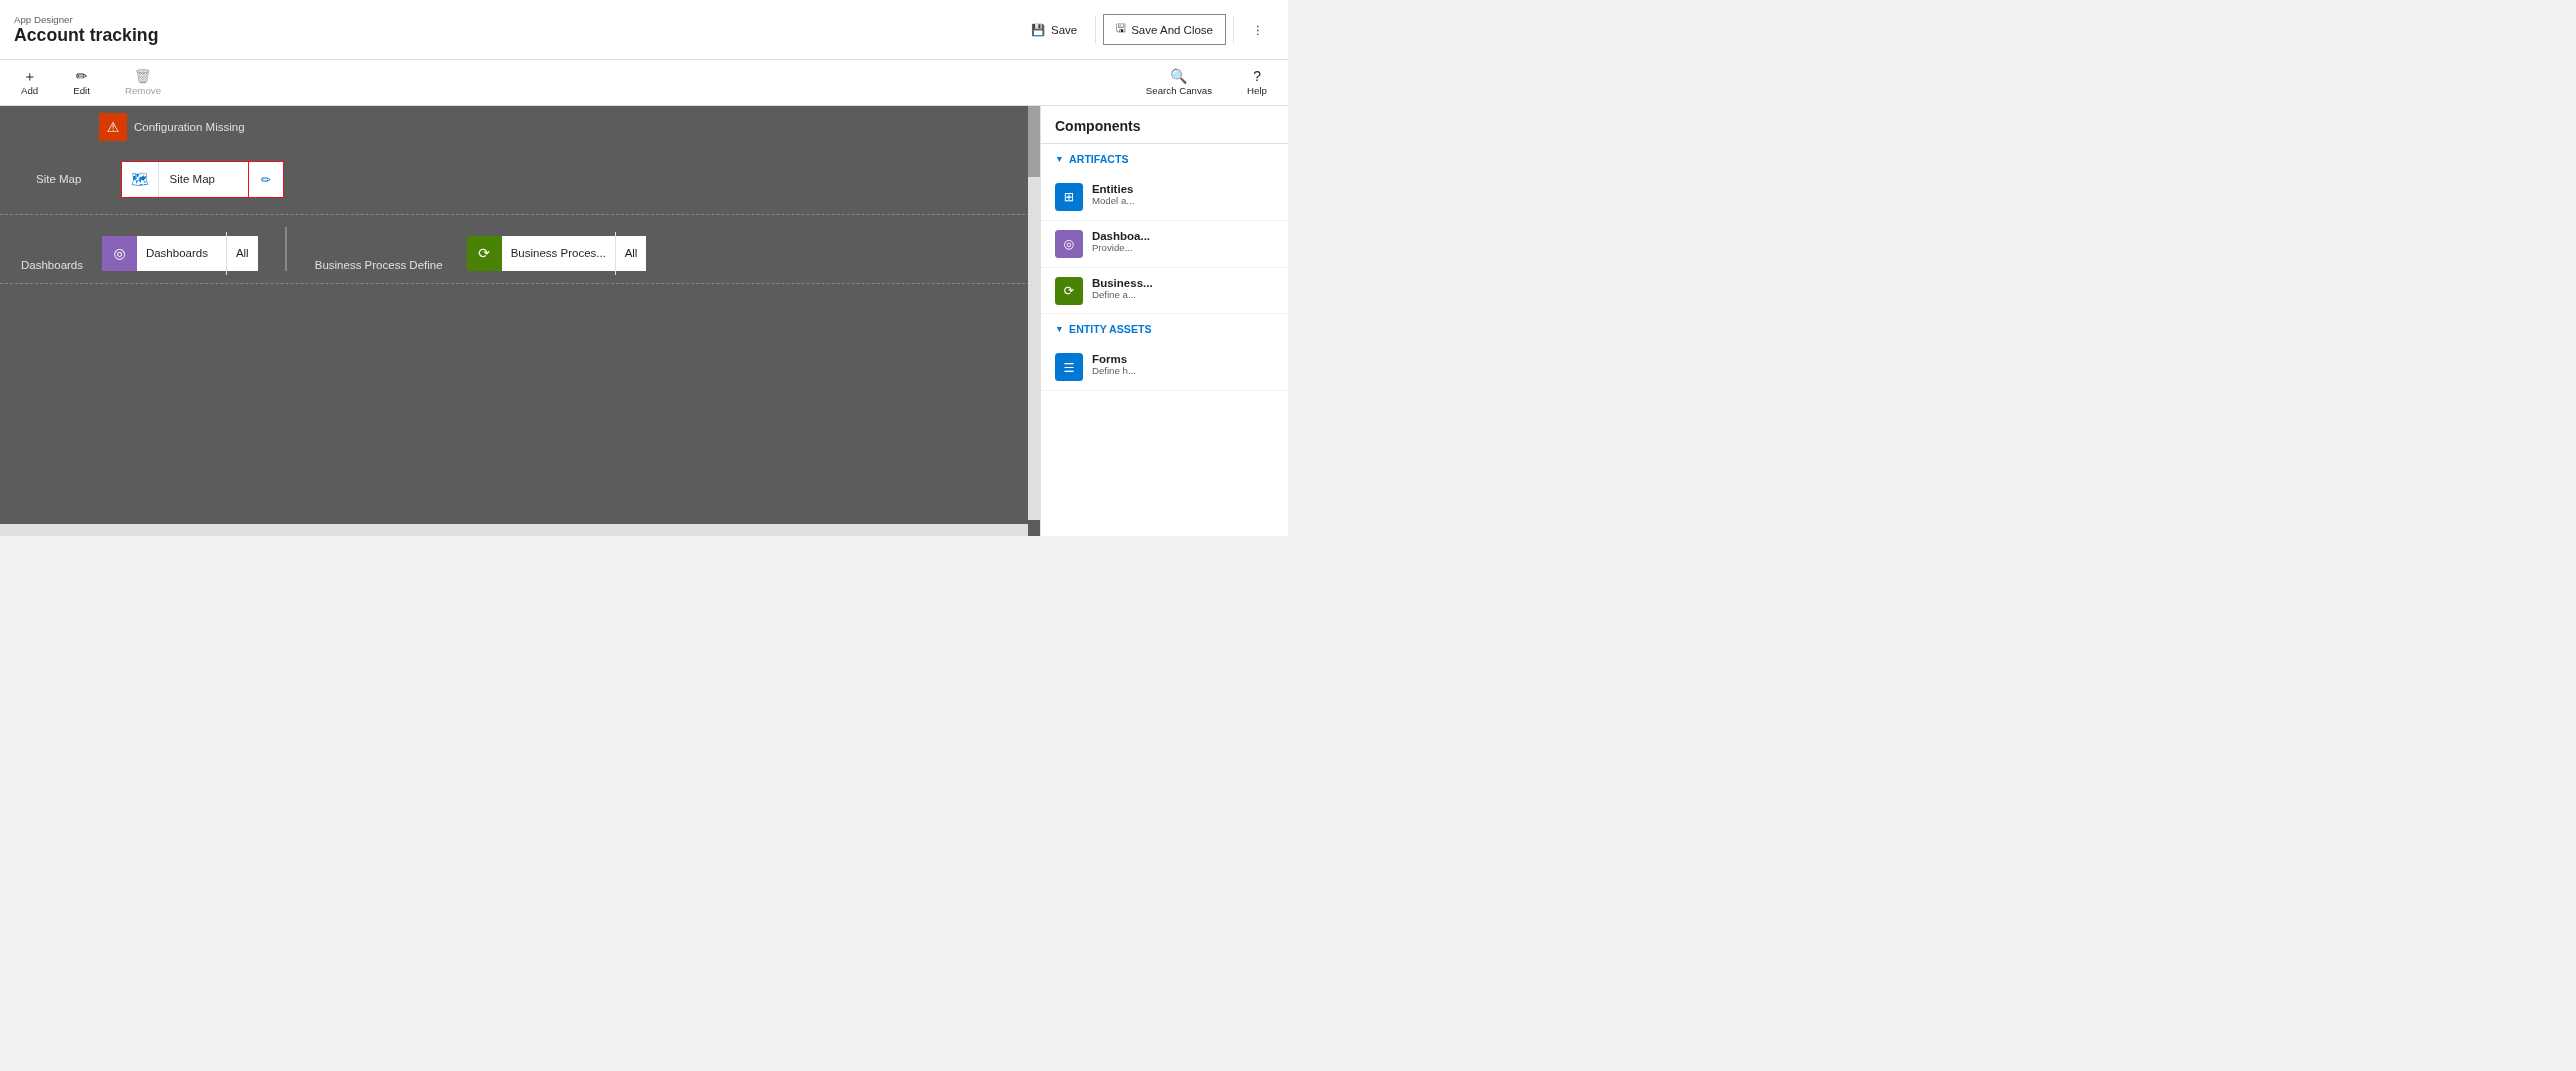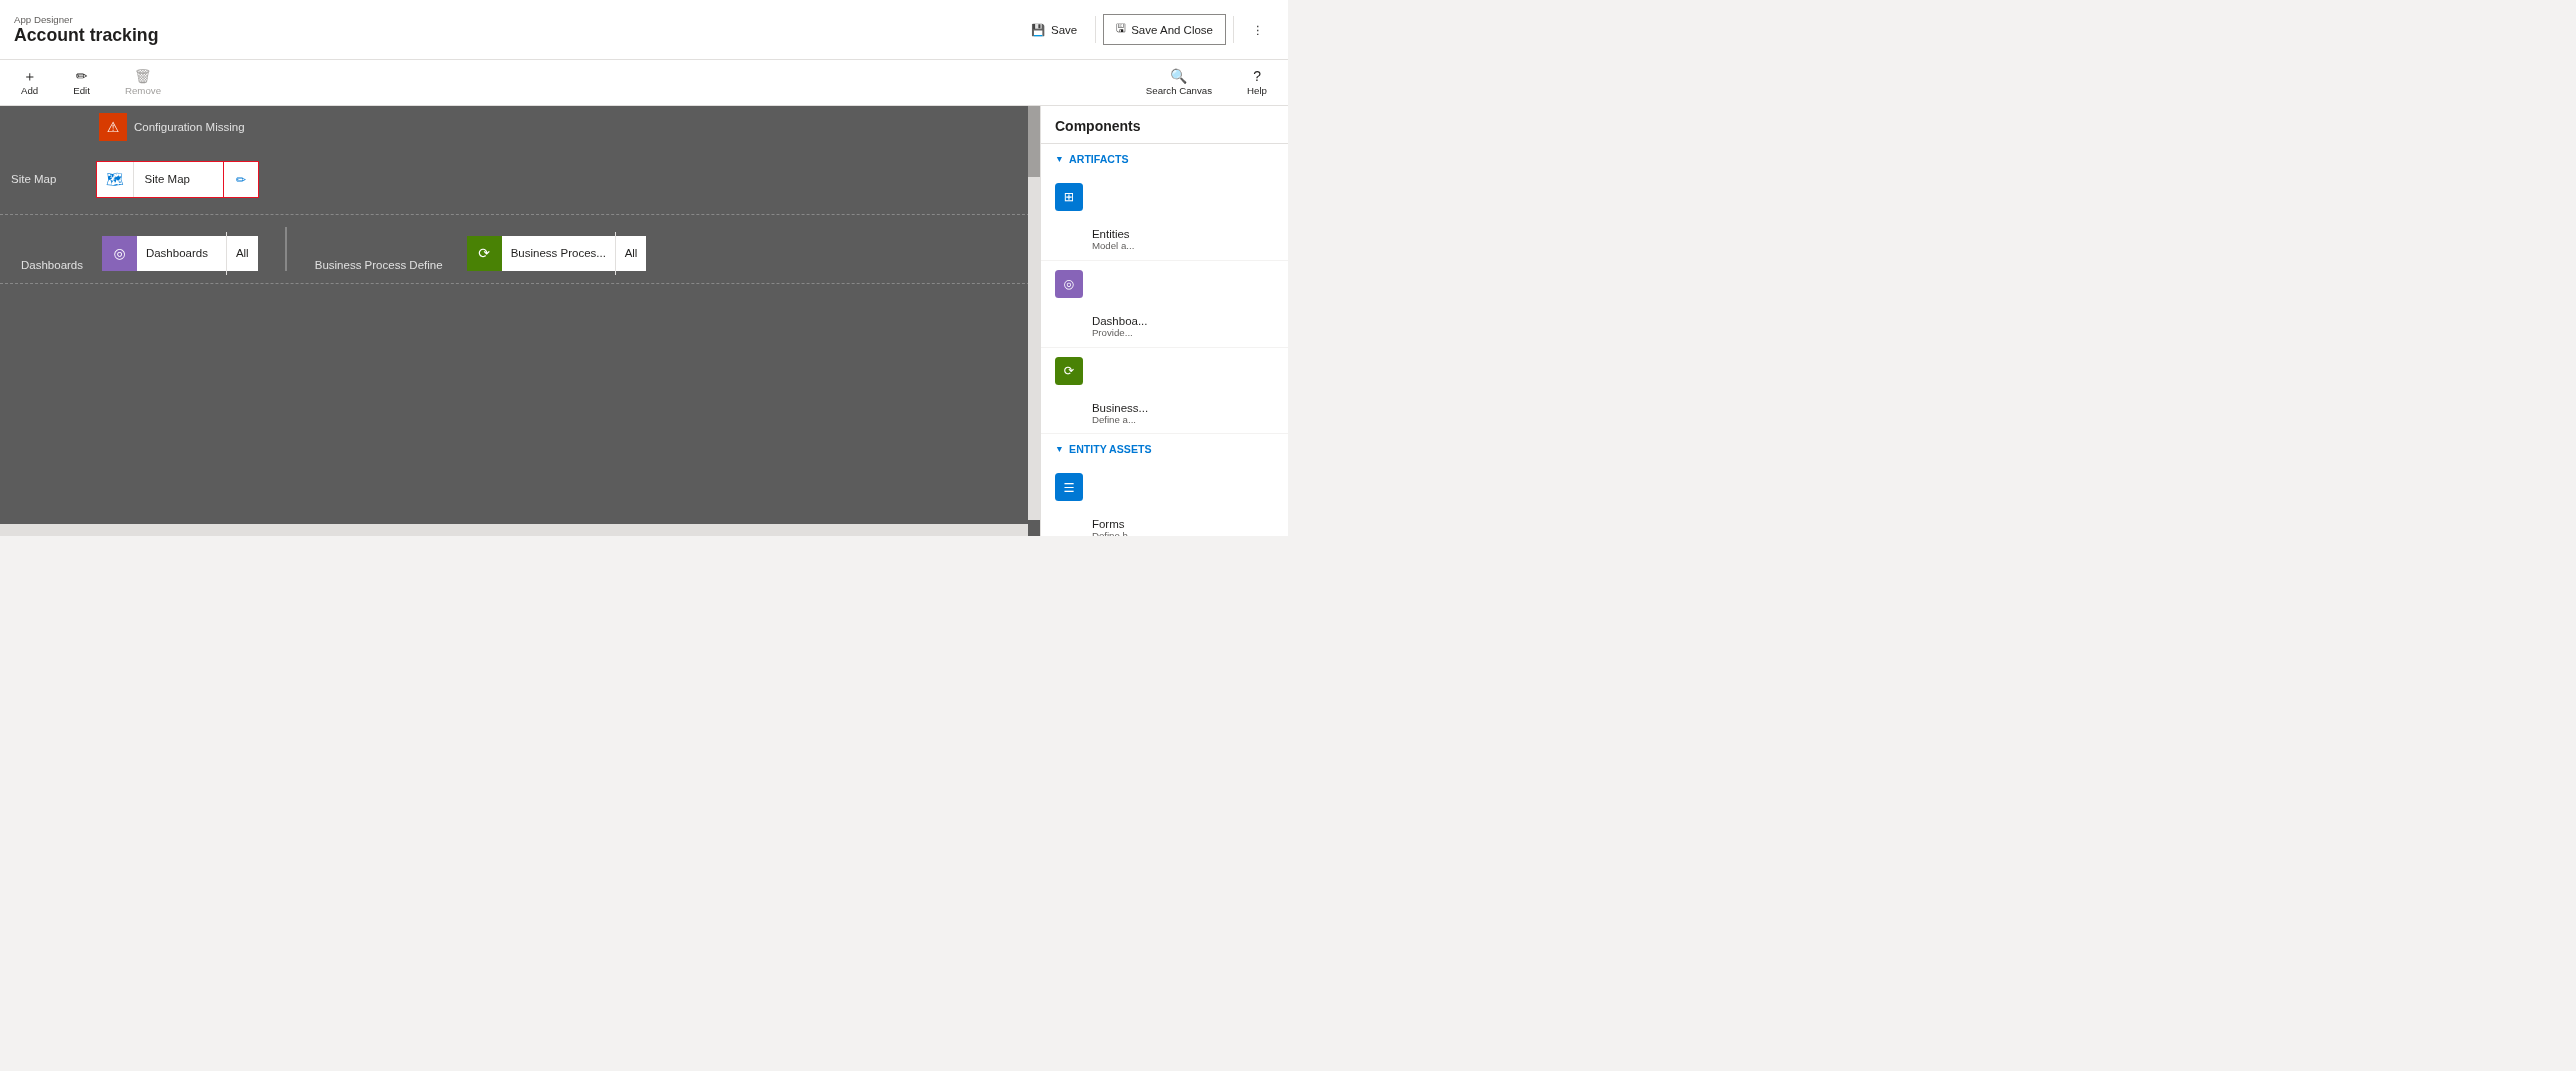--- a/index.html
+++ b/index.html
@@ -132,21 +132,21 @@
       position: absolute;
       bottom: 0;
       left: 0;
       right: 12.4px;
       height: 12.4px;
       background: #e1dfdd;
     }
 
     
     .canvas-row {
-      padding: 16px 11px;
+      padding: 16px 36px;
       display: flex;
       align-items: center;
       gap: 14px;
       border-bottom: 1.8px dashed #888;
     }
     .row-label {
       color: #e0e0e0;
       font-size: 11.5px;
       min-width: 71px;
     }
@@ -318,23 +318,22 @@
       color: white;
       font-size: 12.4px;
       flex-shrink: 0;
     }
     .component-icon.blue { background: #0078d4; }
     .component-icon.purple { background: #8764b8; }
     .component-icon.green { background: #498205; }
     .component-text {}
     .component-name {
       font-size: 11.5px;
-      font-weight: 400;
-      color: #201f1e;
-      margin-top: 45px;
+      font-weight: 700;
+      color: #201f1e;
     }
     .component-desc {
       font-size: 9.7px;
       color: #605e5c;
     }
   </style>
 </head>
 <body>
 
 <div class="header">

